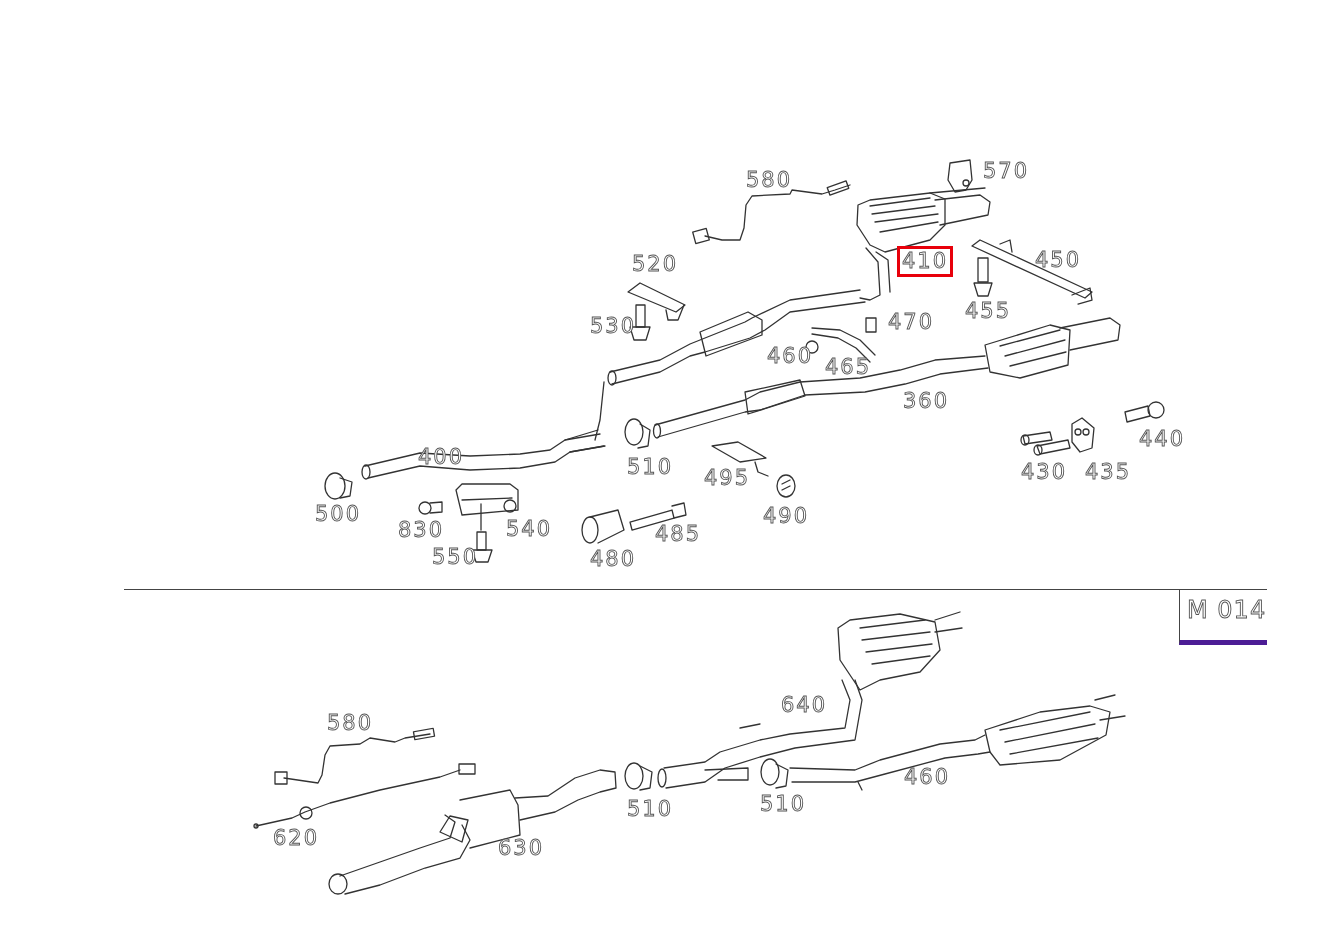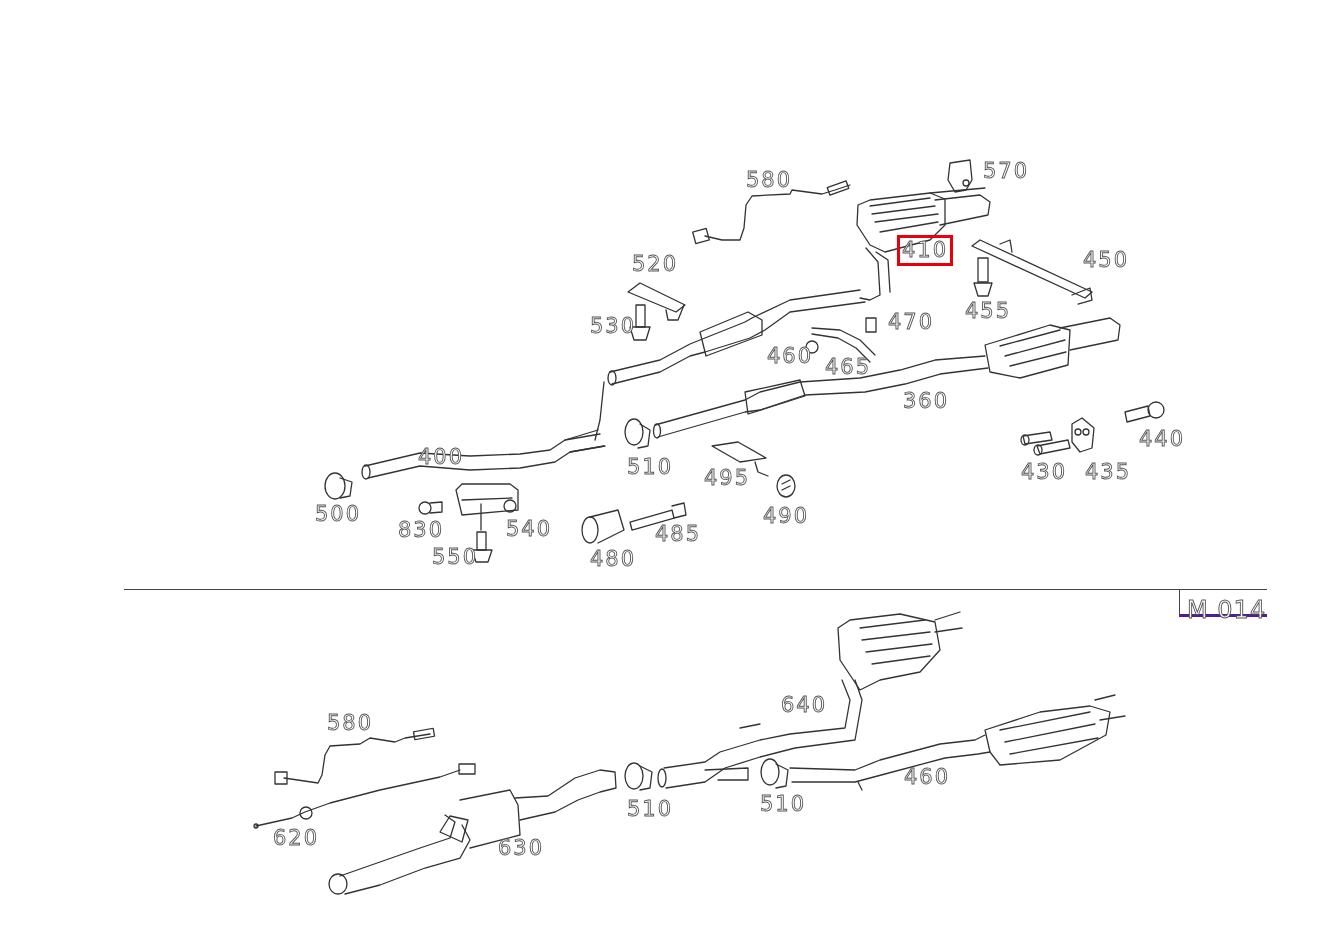--- a/index.html
+++ b/index.html
@@ -5,22 +5,22 @@
   html, body { margin: 0; padding: 0; background: #ffffff; }
   body { width: 1326px; height: 938px; position: relative; overflow: hidden;
          font-family: "DejaVu Sans", sans-serif; }
   .canvas { position: absolute; left: 0; top: 0; width: 1326px; height: 938px; border-radius: 24px; }
   svg.art { position: absolute; left: 0; top: 0; }
   .lbl { position: absolute; font-family: "DejaVu Sans", sans-serif; font-size: 21px;
          color: #ffffff; letter-spacing: 2px; line-height: 1;
          -webkit-text-stroke: 0.9px #555; cursor: pointer; white-space: nowrap; }
   .lbl.sel { outline: 3px solid #e8000b; outline-offset: 2px; }
   .divider { position: absolute; left: 124px; top: 589px; width: 1143px; height: 1px; background: #444; }
-  .code-box { position: absolute; left: 1179px; top: 589px; width: 88px; height: 28px;
-              border-left: 1px solid #444; border-bottom: 3px solid #4c1d95; box-sizing: border-box; }
+  .code-box { position: absolute; left: 1179px; top: 589px; width: 88px; height: 56px;
+              border-left: 1px solid #444; border-bottom: 5px solid #4c1d95; box-sizing: border-box; }
   .code-text { position: absolute; left: 7px; top: 7px; font-size: 24px; color: #fff;
                -webkit-text-stroke: 0.9px #555; letter-spacing: 1px; white-space: nowrap; }
 </style>
 </head>
 <body>
 
 <div class="canvas">
 
   <svg class="art" width="1326" height="938" viewBox="0 0 1326 938" fill="none" stroke="#333" stroke-width="1.3" stroke-linejoin="round" stroke-linecap="round">
 
@@ -197,22 +197,22 @@
       <path d="M985 730 L1040 712 L1090 706 L1110 712 L1106 735 L1060 760 L1000 765 L990 752 Z"></path>
       <path d="M1000 730 L1090 712 M1005 742 L1095 724 M1010 754 L1098 738"></path>
       <path d="M1095 700 L1115 695 M1100 720 L1125 716"></path>
       <path d="M858 782 L862 790"></path>
     </g>
   </svg>
 
   <span class="lbl" style="left:746px;top:170px">580</span>
   <span class="lbl" style="left:983px;top:161px">570</span>
   <span class="lbl" style="left:632px;top:254px">520</span>
-  <span class="lbl sel" style="left:902px;top:240px">410</span>
-  <span class="lbl" style="left:1083px;top:250px">450</span>
+  <span class="lbl sel" style="left:902px;top:251px">410</span>
+  <span class="lbl" style="left:1035px;top:250px">450</span>
   <span class="lbl" style="left:965px;top:301px">455</span>
   <span class="lbl" style="left:590px;top:316px">530</span>
   <span class="lbl" style="left:888px;top:312px">470</span>
   <span class="lbl" style="left:767px;top:346px">460</span>
   <span class="lbl" style="left:825px;top:357px">465</span>
   <span class="lbl" style="left:903px;top:391px">360</span>
   <span class="lbl" style="left:418px;top:447px">400</span>
   <span class="lbl" style="left:627px;top:457px">510</span>
   <span class="lbl" style="left:1139px;top:429px">440</span>
   <span class="lbl" style="left:704px;top:468px">495</span>

